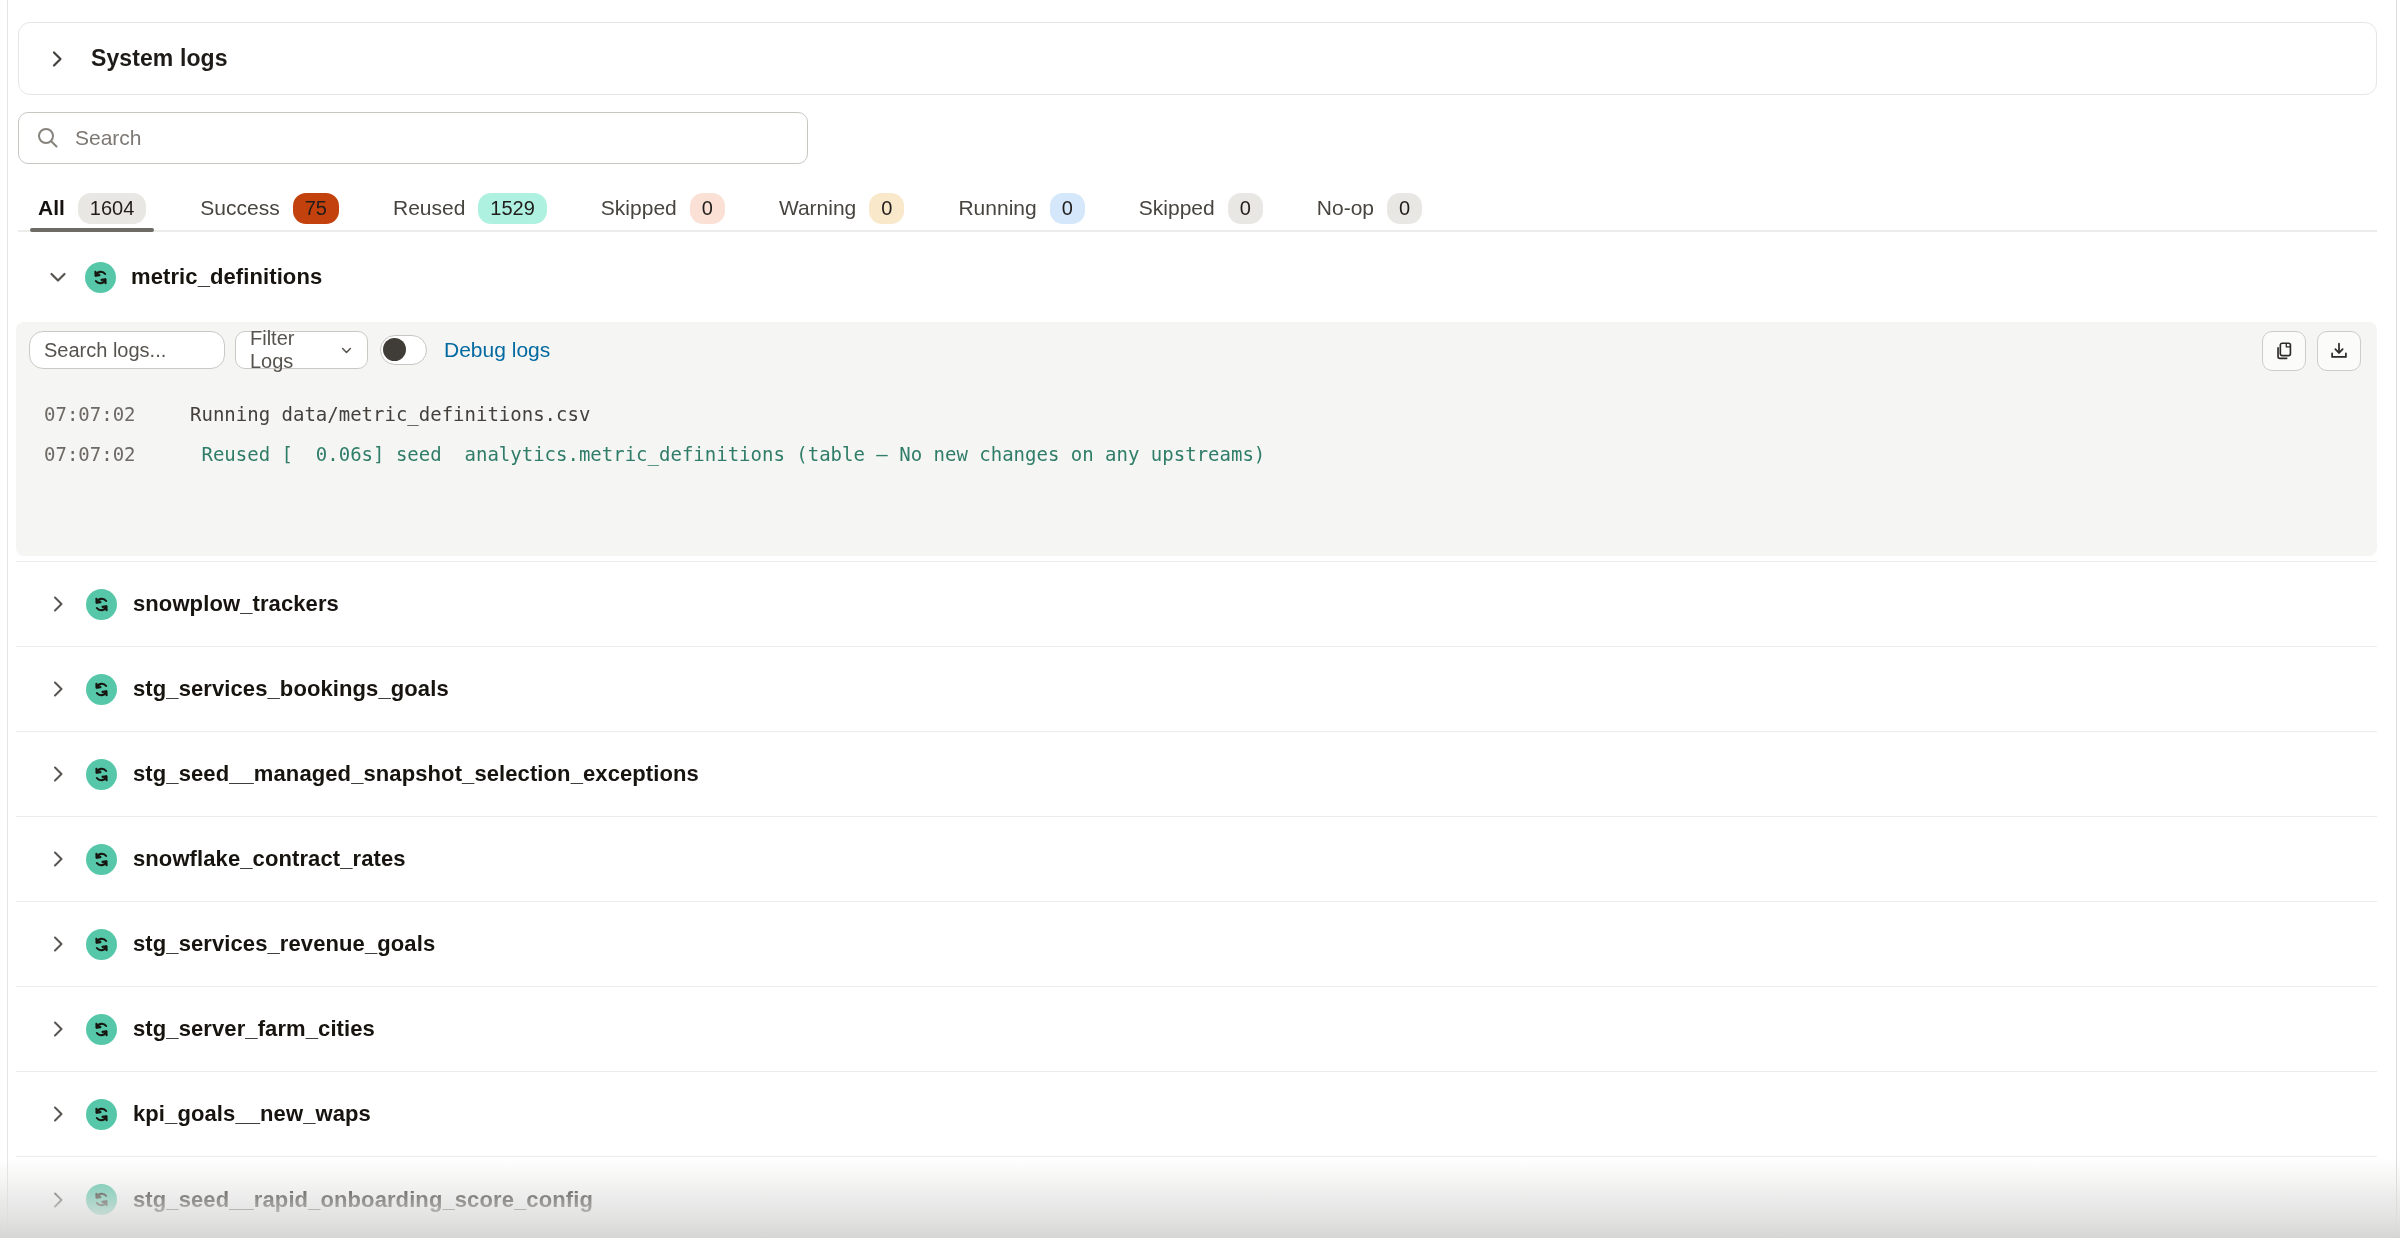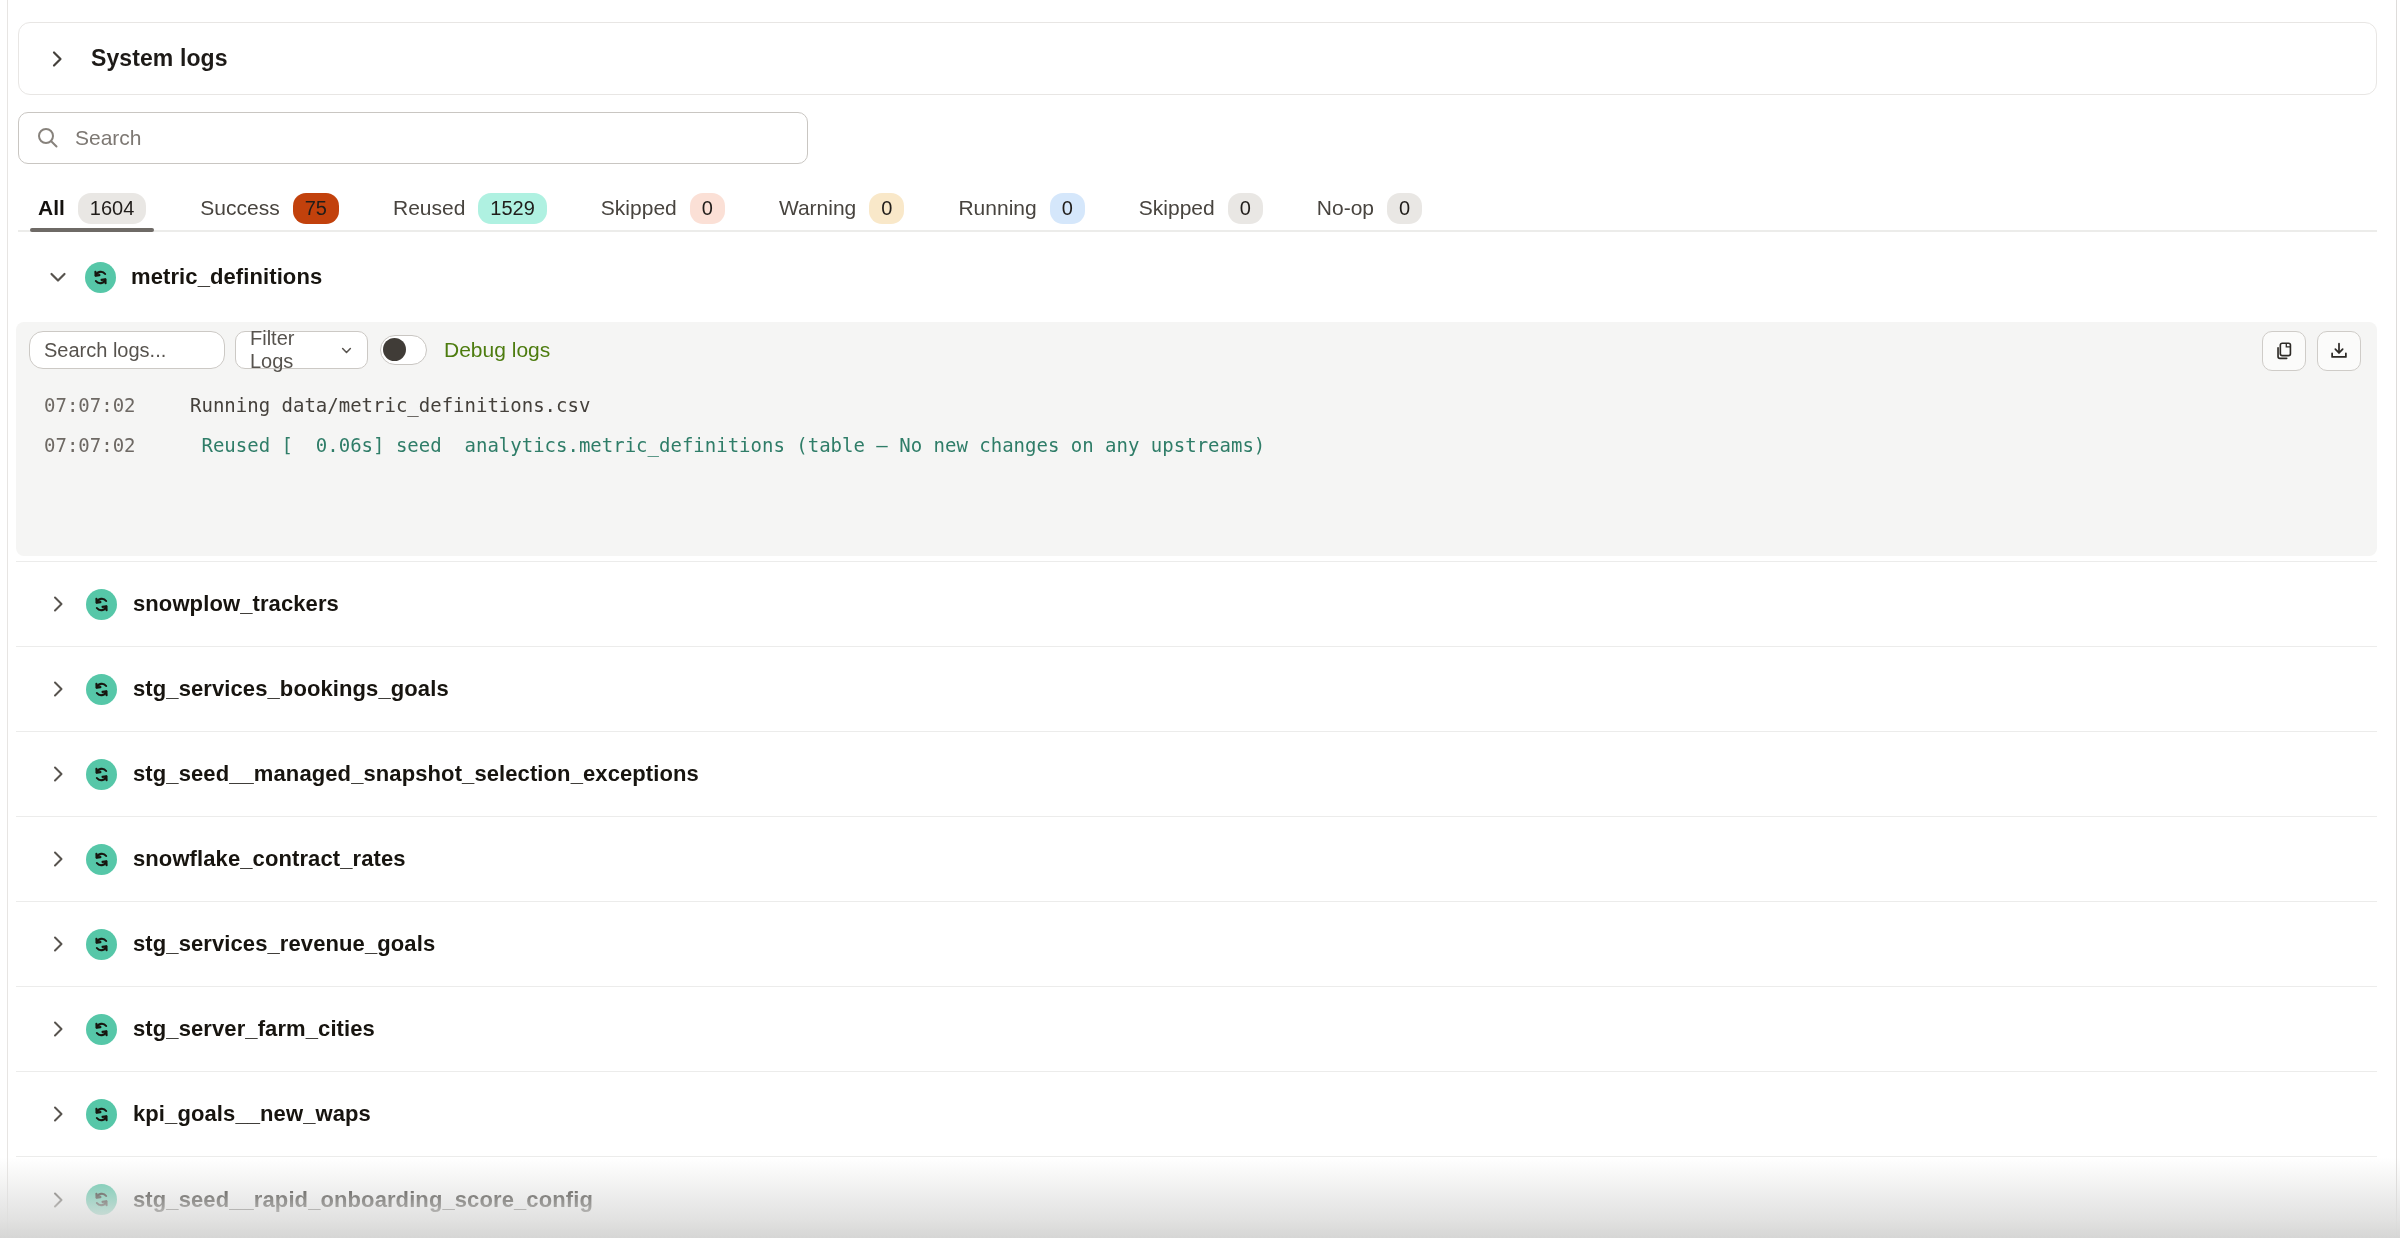--- a/index.html
+++ b/index.html
@@ -86,32 +86,32 @@
   .toggle {
     position: absolute; left: 364px; top: 4px; width: 47px; height: 30px;
     background: #fff; border: 1.5px solid #c9c6c2; border-radius: 16px; cursor: pointer;
   }
   .toggle .knob {
     position: absolute; left: 2px; top: 2px; width: 23px; height: 23px;
     border-radius: 50%; background: #403c37;
   }
   .debug-label {
     position: absolute; left: 428px; top: 0; height: 38px; display: flex; align-items: center;
-    font-size: 21px; font-weight: 500; color: #4d7c0f;
+    font-size: 21px; font-weight: 500; color: #0369a1;
   }
   .icon-btn {
     position: absolute; top: 0; width: 44px; height: 40px;
     border: 1.5px solid #cfccc8; border-radius: 10px; background: #fbfbfa;
     display: flex; align-items: center; justify-content: center; cursor: pointer;
   }
   .icon-btn.copy { left: 2246px; }
   .icon-btn.download { left: 2301px; }
 
   .log-lines { position: absolute; left: 28px; top: 72px; right: 20px; }
-  .log-line { display: flex; height: 40px; }
+  .log-line { display: flex; height: 40px; align-items: center; }
   .log-line .ts {
     width: 100px; flex: 0 0 auto; font-family: "DejaVu Sans Mono", monospace;
     font-size: 19px; color: #6e6964;
   }
   .log-line .msg {
     margin-left: 46px; font-family: "DejaVu Sans Mono", monospace;
     font-size: 19px; color: #44403b; white-space: pre;
   }
   .log-line.reused .msg { color: #2f7d68; }
 

